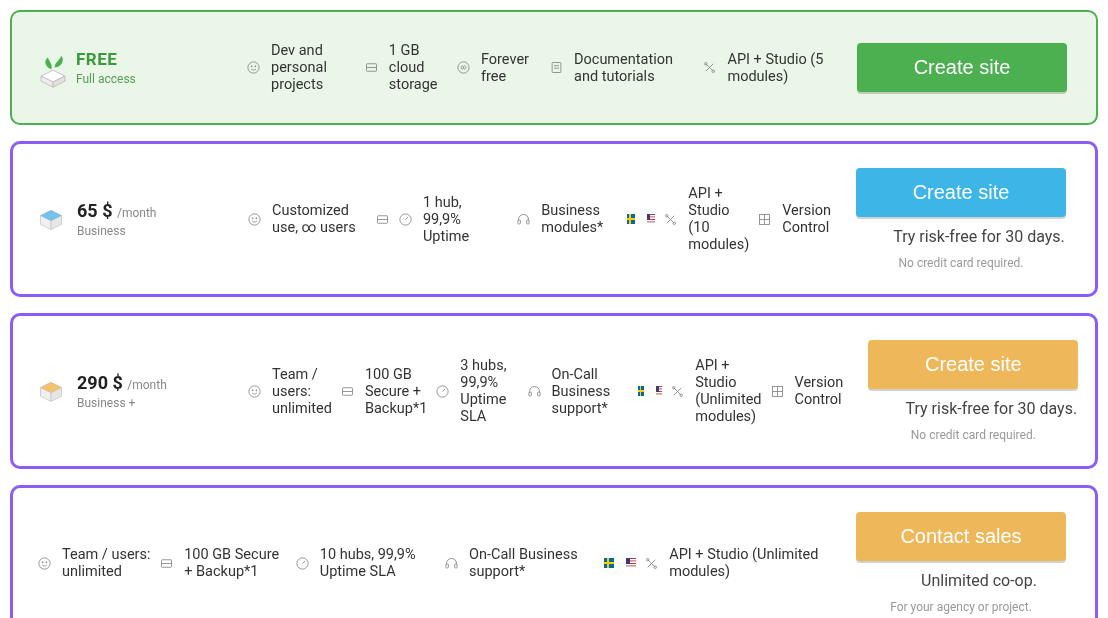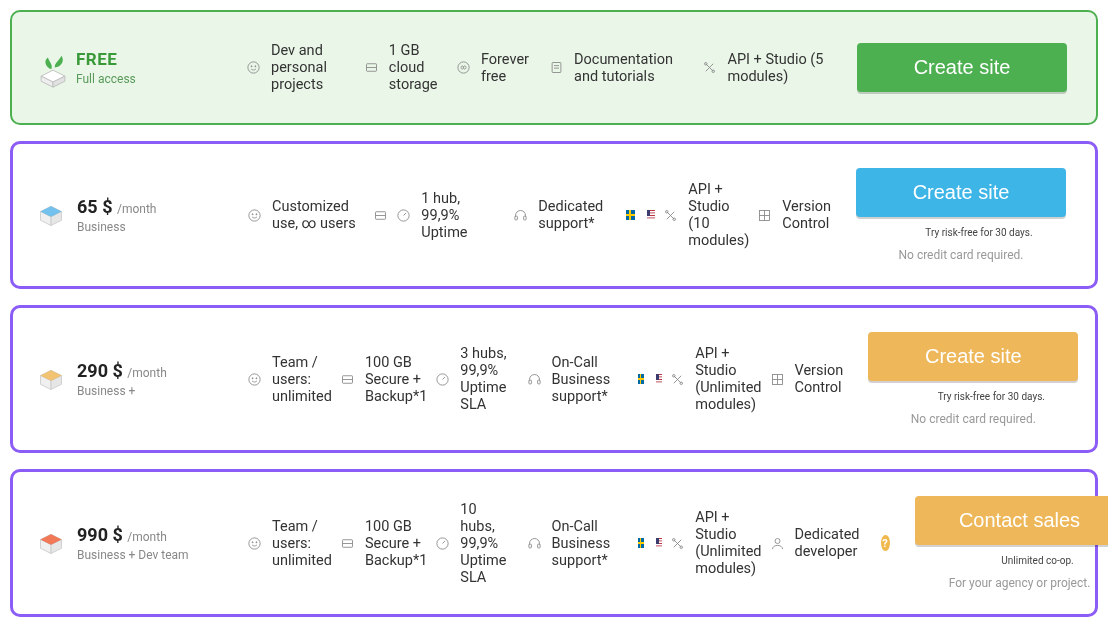--- a/index.html
+++ b/index.html
@@ -104,21 +104,21 @@
     border-radius: 4px;
     font-size: 20px;
     color: #fff;
     cursor: pointer;
     text-align: center;
     box-shadow: 0 2px 0 rgba(0,0,0,0.18);
   }
   .btn.green { background: #4CAF50; }
   .btn.blue  { background: #3db5e6; }
   .btn.orange{ background: #eeb85a; }
-  .note1 { font-size: 10px; color: #444; text-align: center; margin-left: 36px; }
+  .note1 { font-size: 16px; color: #444; text-align: center; margin-left: 36px; }
   .note2 { font-size: 12px; color: #999; text-align: center; }
   .flag {
     display: inline-block;
     width: 14px;
     height: 10px;
     vertical-align: middle;
     margin-left: 2px;
   }
   .flag.se { background: linear-gradient(to bottom, #006aa7 40%, #fecc00 40%, #fecc00 60%, #006aa7 60%); position: relative; }
   .flag.se::after { content:""; position:absolute; left:30%; top:0; bottom:0; width:20%; background:#fecc00; }
@@ -267,21 +267,21 @@
         </div>
         <div class="feature-col">
           <div class="feature-item">
     <span class="feat-icon">
               <svg viewBox="0 0 24 24">
                 <path d="M4 14v-2a8 8 0 0116 0v2"></path>
                 <rect x="3" y="13" width="4" height="6" rx="1"></rect>
                 <rect x="17" y="13" width="4" height="6" rx="1"></rect>
               </svg>
             </span>
-    <span>Dedicated support*</span> 
+    <span>Business modules*</span> 
             <span class="flag se"></span> 
             <span class="flag us"></span>
   </div>
           <div class="feature-item">
     <span class="feat-icon">
               <svg viewBox="0 0 24 24">
                 <path d="M6 18L18 6"></path>
                 <path d="M6 6l12 12"></path>
                 <circle cx="6" cy="6" r="2"></circle>
                 <circle cx="18" cy="18" r="2"></circle>
@@ -395,35 +395,20 @@
       </div>
       <div class="right-col">
         <button class="btn orange">Create site</button>
 
     <div class="note1">Try risk-free for 30 days.</div>
     <div class="note2">No credit card required.</div>
       </div>
     </div>
 
     <div class="card ">
-      <div class="left-col">
-         <span class="box-icon"><svg class="box-svg" viewBox="0 0 32 32">
-    <path d="M4 12l12-6 12 6-12 6z" fill="#fff" stroke="#ccc" stroke-width="1"></path>
-    <path d="M4 12v10l12 6V18z" fill="#f0f0f0" stroke="#ccc" stroke-width="1"></path>
-    <path d="M28 12v10l-12 6V18z" fill="#e6e6e6" stroke="#ccc" stroke-width="1"></path>
-    <path d="M4 12l12-6 12 6-12 6z" fill="#f0623a" opacity="0.85"></path>
-  </svg></span>
-         <div class="price-wrap">
-           <div class="price">
-             <span>990 $</span>
-             <span class="unit">/month</span>
-           </div>
-           <div class="subtitle">Business + Dev team</div>
-         </div>
-       </div>
       <div class="features">
         <div class="feature-col">
           <div class="feature-item">
     <span class="feat-icon">
               <svg viewBox="0 0 24 24">
                 <circle cx="12" cy="12" r="9"></circle>
                 <circle cx="9" cy="10" r="0.8" fill="#888"></circle>
                 <circle cx="15" cy="10" r="0.8" fill="#888"></circle>
                 <path d="M8 14c1.3 1.5 2.7 2 4 2s2.7-.5 4-2"></path>
               </svg>
@@ -466,30 +451,20 @@
     <span class="feat-icon">
               <svg viewBox="0 0 24 24">
                 <path d="M6 18L18 6"></path>
                 <path d="M6 6l12 12"></path>
                 <circle cx="6" cy="6" r="2"></circle>
                 <circle cx="18" cy="18" r="2"></circle>
               </svg>
             </span>
     <span>API + Studio (Unlimited modules)</span>
   </div>
-          <div class="feature-item">
-    <span class="feat-icon">
-              <svg viewBox="0 0 24 24">
-                <circle cx="12" cy="8" r="4"></circle>
-                <path d="M4 21c0-4 4-6 8-6s8 2 8 6"></path>
-              </svg>
-            </span>
-    <span>Dedicated developer</span> 
-            <span class="qmark">?</span>
-  </div>
         </div>
       </div>
       <div class="right-col">
         <button class="btn orange">Contact sales</button>
 
     <div class="note1">Unlimited co-op.</div>
     <div class="note2">For your agency or project.</div>
       </div>
     </div>
   </div>

